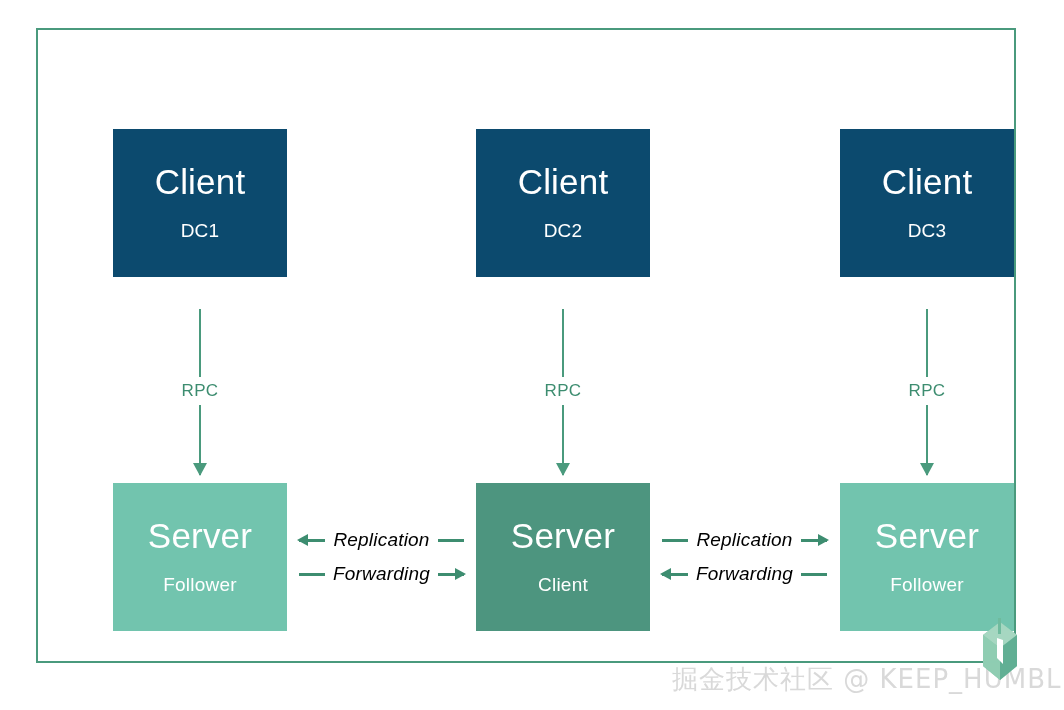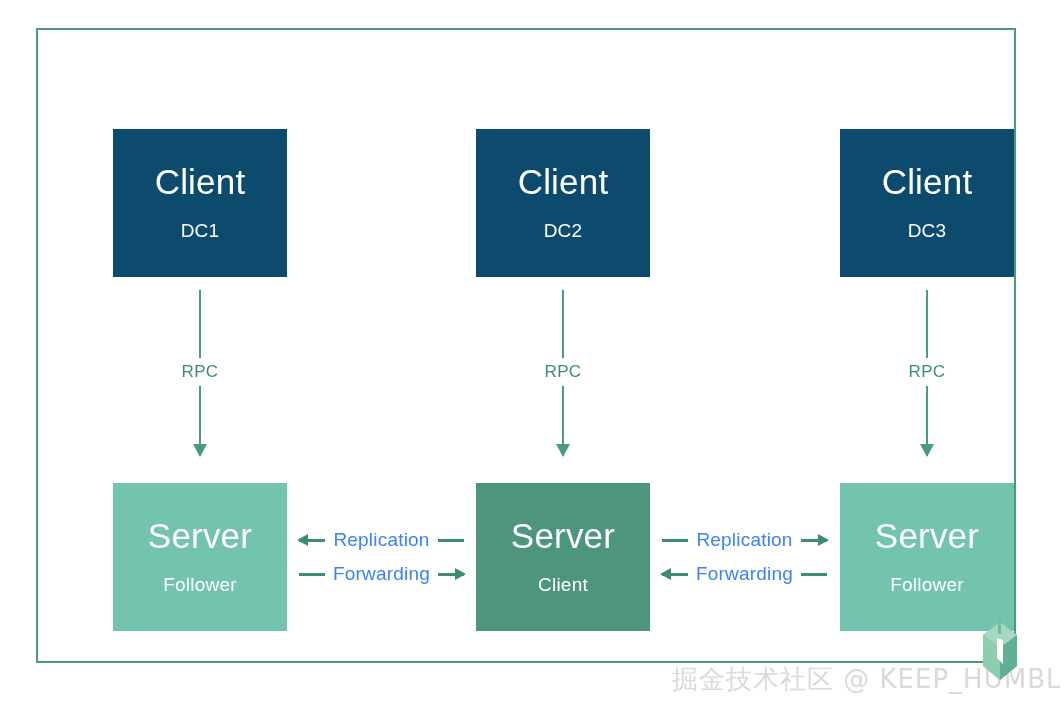--- a/index.html
+++ b/index.html
@@ -61,21 +61,21 @@
     letter-spacing: 0.2px;
   }
 
   .client-box { background: #0c4a6e; top: 99px; }
   .server-follower { background: #72c4ae; top: 453px; }
   .server-leader  { background: #4d957f; top: 453px; }
 
   
   .rpc {
     position: absolute;
-    top: 260px;
+    top: 279px;
     width: 174px;
     height: 166px;
     display: flex;
     flex-direction: column;
     align-items: center;
     justify-content: flex-start;
   }
   .rpc .seg-top {
     width: 2px;
     height: 68px;
@@ -123,21 +123,21 @@
   .link-row {
     display: flex;
     align-items: center;
     justify-content: center;
     gap: 8px;
     color: #3d8d70;
     font-size: 19px;
     letter-spacing: 0.2px;
     white-space: nowrap;
   }
-  .link-row .txt { color: #3b82f6; }
+  .link-row .txt { color: #000000; font-style: italic; }
 
   
   .dash {
     display: inline-block;
     width: 26px;
     height: 3px;
     background: #3d8d70;
     flex: none;
   }
   .arrow {

